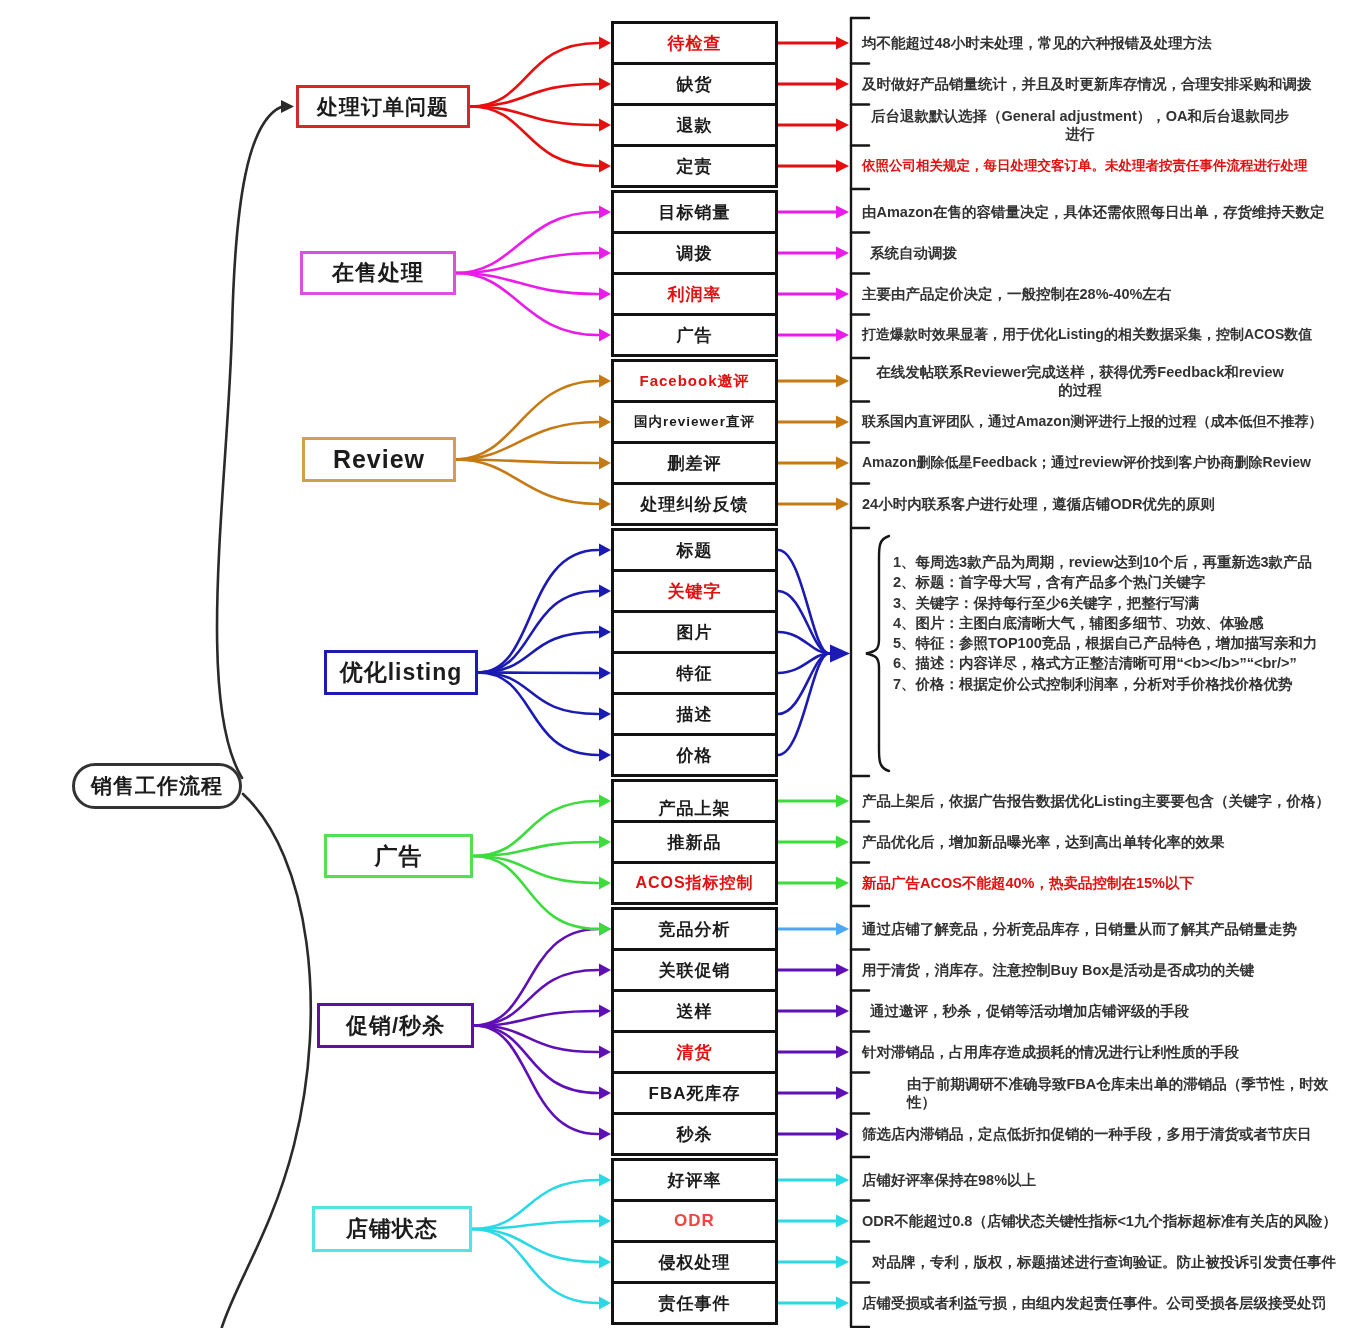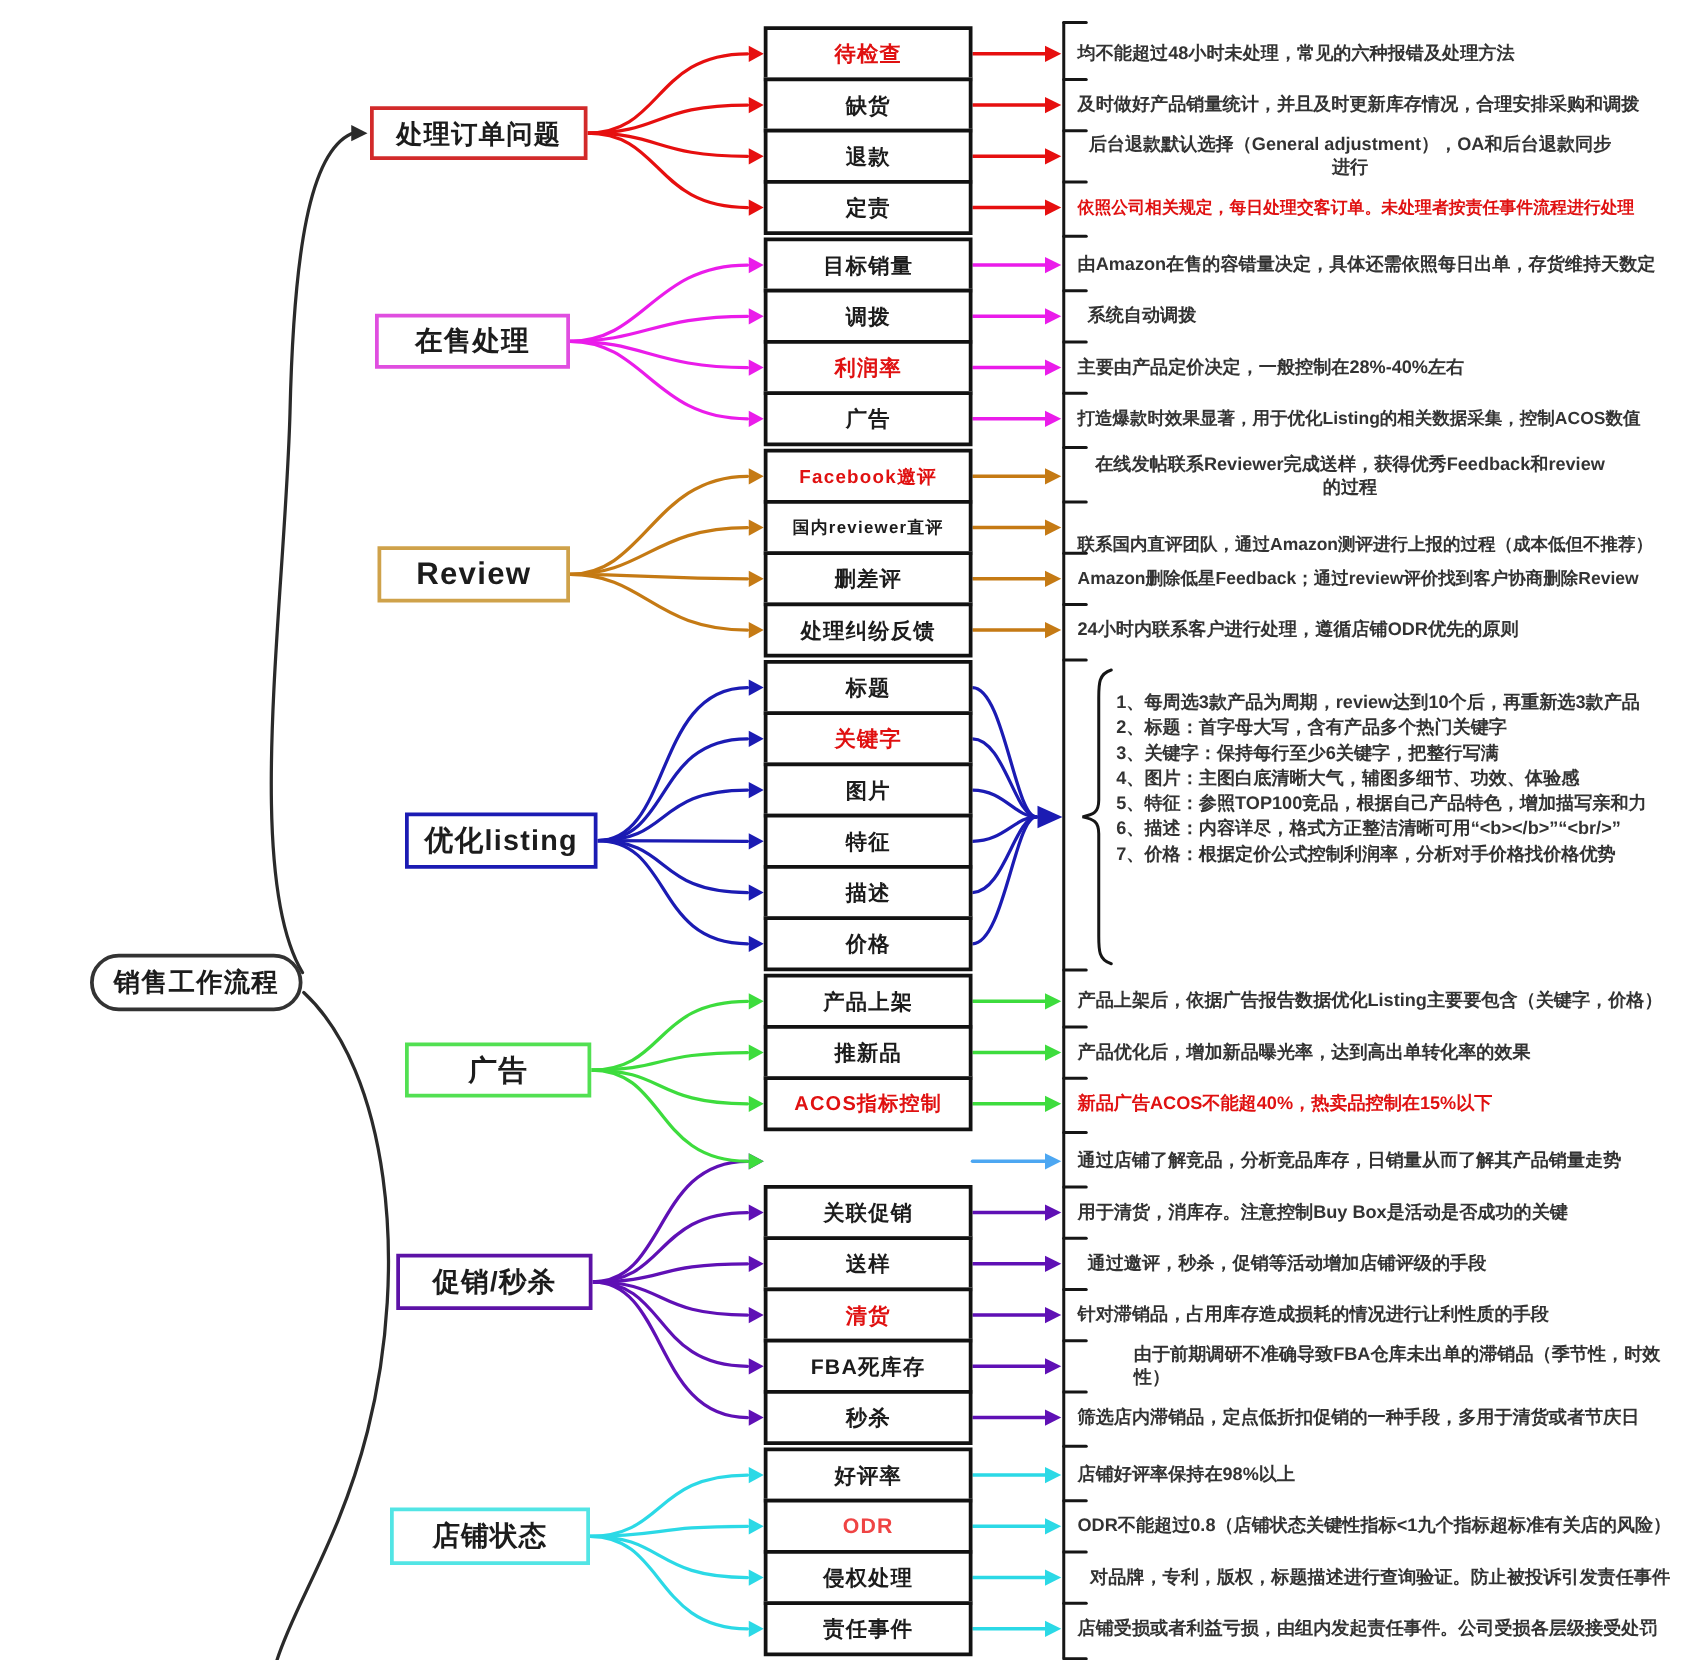--- a/index.html
+++ b/index.html
@@ -271,21 +271,21 @@
     </div>
     <div class="mrow" style="top: 359px;">
       <span style="font-size: 15px; color: rgb(224, 17, 17);">Facebook邀评</span>
     </div>
     <div class="drow center" style="top: 359px;">
       <span>在线发帖联系Reviewer完成送样，获得优秀Feedback和review的过程</span>
     </div>
     <div class="mrow" style="top: 400px;">
       <span style="font-size: 13.5px;">国内reviewer直评</span>
     </div>
-    <div class="drow" style="top: 400px; align-items: flex-end;">
+    <div class="drow" style="top: 400px;">
       <span style="font-size: 14px;">联系国内直评团队，通过Amazon测评进行上报的过程（成本低但不推荐）</span>
     </div>
     <div class="mrow" style="top: 441px;">
       <span style="font-size: 17px;">删差评</span>
     </div>
     <div class="drow" style="top: 441px;">
       <span style="font-size: 14px;">Amazon删除低星Feedback；通过review评价找到客户协商删除Review</span>
     </div>
     <div class="mrow" style="top: 482px;">
       <span style="font-size: 17px;">处理纠纷反馈</span>
@@ -304,37 +304,40 @@
     </div>
     <div class="mrow" style="top: 651px;">
       <span style="font-size: 17px;">特征</span>
     </div>
     <div class="mrow" style="top: 692px;">
       <span style="font-size: 17px;">描述</span>
     </div>
     <div class="mrow" style="top: 733px;">
       <span style="font-size: 17px;">价格</span>
     </div>
-    <div class="mrow" style="top: 779px;">
+    <div class="mrow" style="top: 779px; align-items: flex-end;">
       <span style="font-size: 17px;">产品上架</span>
     </div>
     <div class="drow" style="top: 779px;">
       <span>产品上架后，依据广告报告数据优化Listing主要要包含（关键字，价格）</span>
     </div>
     <div class="mrow" style="top: 820px; text-align: center;">
       <span style="font-size: 17px;">推新品</span>
     </div>
     <div class="drow" style="top: 820px;">
       <span>产品优化后，增加新品曝光率，达到高出单转化率的效果</span>
     </div>
     <div class="mrow" style="top: 861px;">
       <span style="font-size: 16px; color: rgb(224, 17, 17);">ACOS指标控制</span>
     </div>
     <div class="drow" style="top: 861px;">
       <span style="color: rgb(224, 17, 17);">新品广告ACOS不能超40%，热卖品控制在15%以下</span>
+    </div>
+    <div class="mrow" style="top: 907px;">
+      <span style="font-size: 17px;">竞品分析</span>
     </div>
     <div class="drow" style="top: 907px;">
       <span>通过店铺了解竞品，分析竞品库存，日销量从而了解其产品销量走势</span>
     </div>
     <div class="mrow" style="top: 948px;">
       <span style="font-size: 17px;">关联促销</span>
     </div>
     <div class="drow" style="top: 948px;">
       <span>用于清货，消库存。注意控制Buy Box是活动是否成功的关键</span>
     </div>

